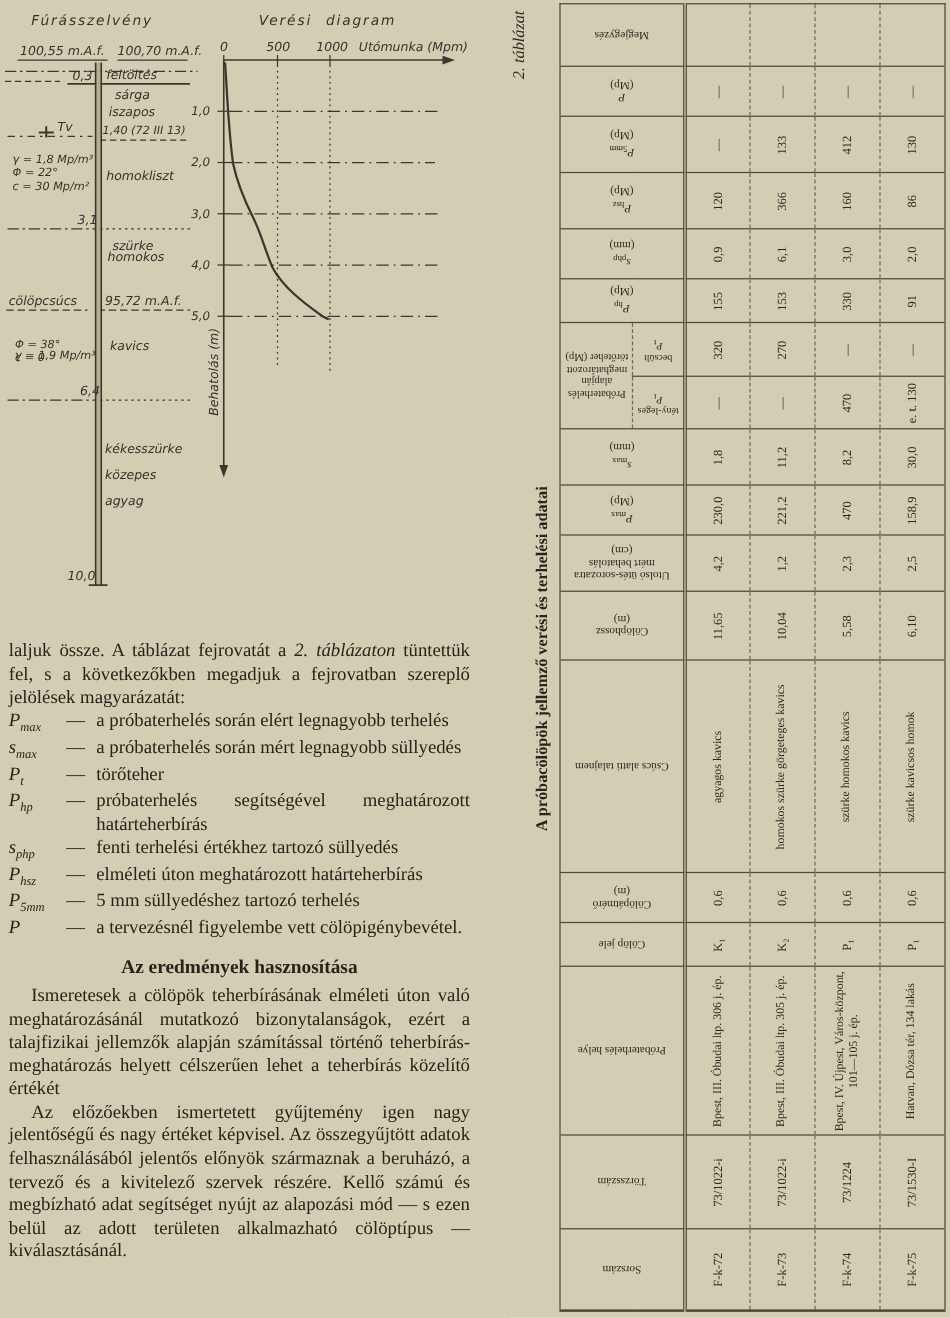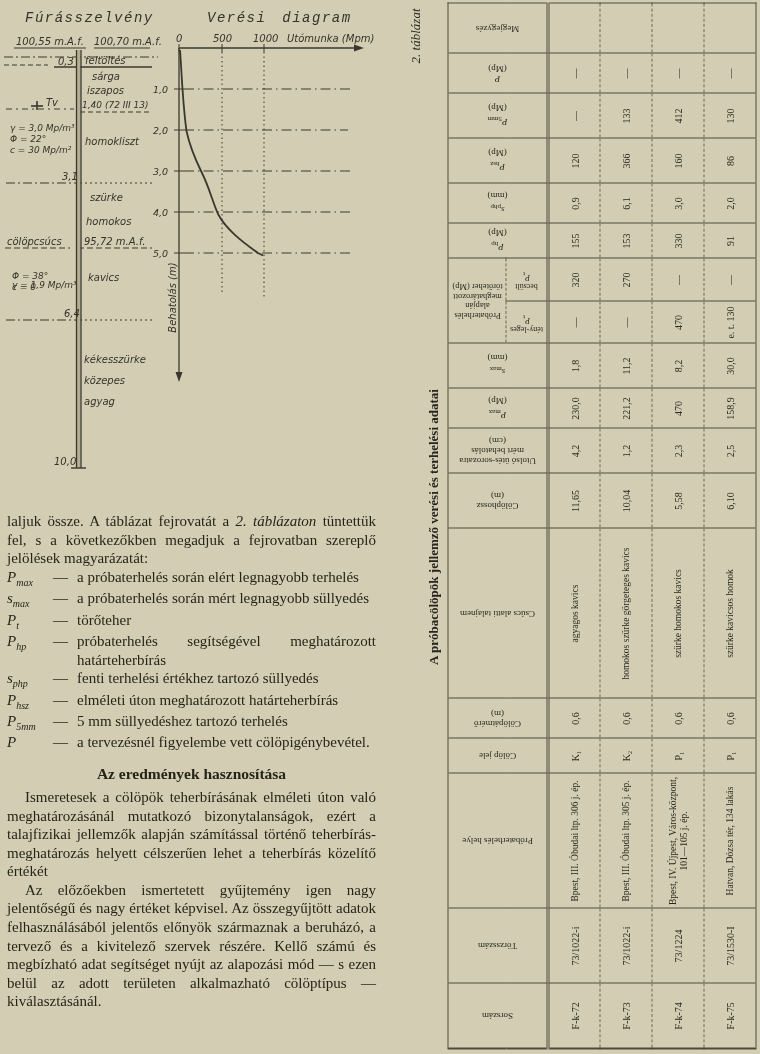--- a/index.html
+++ b/index.html
@@ -3,21 +3,21 @@
 <meta charset="utf-8">
 <style>
   html,body{margin:0;padding:0;}
   .page{position:relative;width:760px;height:1054px;background:#d3ceb3;overflow:hidden;
         font-family:"Liberation Serif",serif;color:#2a2820;}
   
   .fig{position:absolute;left:0;top:0;width:380px;height:505px;}
   .fig svg{position:absolute;left:0;top:0;}
   .flab{position:absolute;font-family:"DejaVu Sans",sans-serif;font-style:italic;
         font-size:10px;color:#34322a;white-space:nowrap;line-height:1;}
-  .ftitle{font-size:14px;letter-spacing:1.5px;word-spacing:6px;font-family:Liberation Mono, monospace;}
+  .ftitle{font-size:11px;letter-spacing:1.5px;word-spacing:6px;}
   .fsmall{font-size:9px;}
   .vlabel{position:absolute;left:120px;top:292px;width:104px;text-align:center;
         transform:rotate(-90deg);font-family:"DejaVu Sans",sans-serif;font-style:italic;
         font-size:10px;color:#34322a;}
   .ytick{position:absolute;width:18px;text-align:left;font-family:"DejaVu Sans",sans-serif;
         font-style:italic;font-size:9.5px;color:#34322a;}
   .caption{position:absolute;left:6px;top:481px;width:368px;text-align:center;
         font-weight:bold;font-size:11px;line-height:1.3;color:#26241c;}
   
   .bodytext{position:absolute;left:7px;top:512px;width:369px;font-size:15px;
@@ -125,28 +125,28 @@
     <div class="flab" style="left:94px;top:37px;">100,70 m.A.f.</div>
 
     <div class="flab" style="left:58px;top:57px;">0,3</div>
     <div class="flab" style="left:85px;top:56px;">feltöltés</div>
     <div class="flab" style="left:92px;top:72px;">sárga</div>
     <div class="flab" style="left:87px;top:86px;">iszapos</div>
 
     <div class="flab" style="left:46px;top:98px;">Tv</div>
     <div class="flab fsmall" style="left:82px;top:101px;">1,40 (72 III 13)</div>
 
-    <div class="flab fsmall" style="left:10px;top:124px;">γ = 3,0 Mp/m³</div>
+    <div class="flab fsmall" style="left:10px;top:124px;">γ = 1,8 Mp/m³</div>
     <div class="flab fsmall" style="left:10px;top:135px;">Φ = 22°</div>
     <div class="flab fsmall" style="left:10px;top:146px;">c = 30 Mp/m²</div>
     <div class="flab" style="left:85px;top:137px;">homokliszt</div>
 
     <div class="flab" style="left:62px;top:172px;">3,1</div>
     <div class="flab" style="left:90px;top:193px;">szürke</div>
-    <div class="flab" style="left:86px;top:217px;text-align:right;">homokos</div>
+    <div class="flab" style="left:86px;top:202px;text-align:right;">homokos</div>
 
     <div class="flab" style="left:7px;top:237px;">cölöpcsúcs</div>
     <div class="flab" style="left:84px;top:237px;">95,72 m.A.f.</div>
 
     <div class="flab fsmall" style="left:12px;top:261px;margin-top:20px;">γ = 1,9 Mp/m³</div>
     <div class="flab fsmall" style="left:12px;top:272px;">Φ = 38°</div>
     <div class="flab fsmall" style="left:12px;top:283px;">c = 0</div>
     <div class="flab" style="left:88px;top:273px;">kavics</div>
 
     <div class="flab" style="left:64px;top:309px;">6,4</div>

